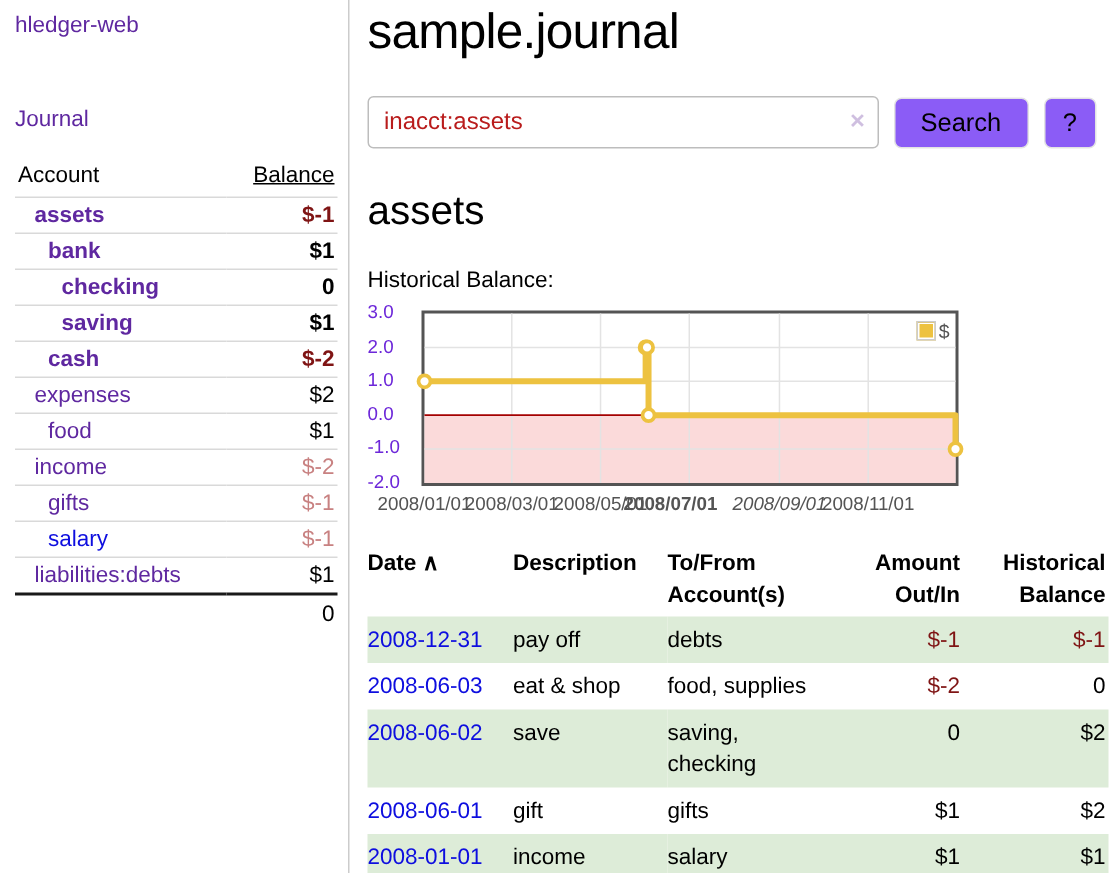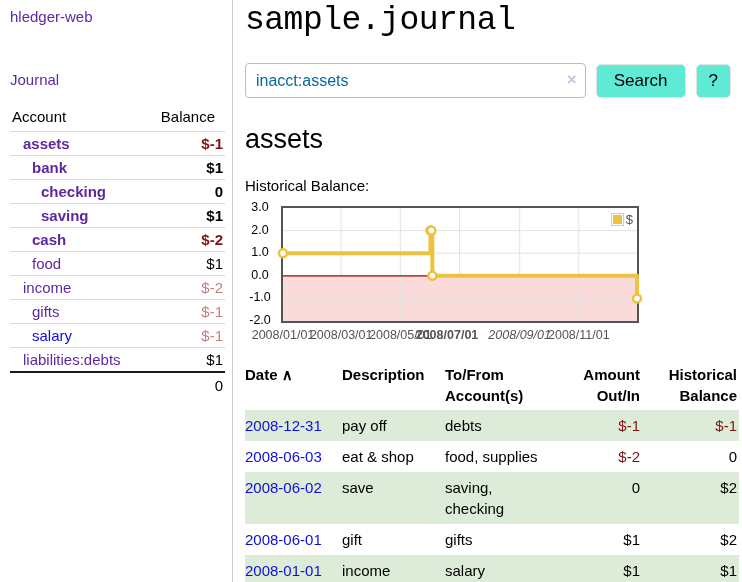--- a/index.html
+++ b/index.html
@@ -6,51 +6,51 @@
   html,body { background:#fff; color:#000; font-family:"Liberation Sans", sans-serif; font-size:15px; }
   .layout { display:flex; width:742px; }
 
   
   .sidebar { width:233px; min-height:443px; padding:8px 8px 0 10px; border-right:1px solid #ccc; flex:0 0 auto; }
   .brand a, .nav a { color:var(--link-purple); text-decoration:none; cursor:pointer; }
   .brand { margin-bottom:46px; }
   .nav { margin-bottom:16px; }
   table.accounts { width:215px; border-collapse:collapse; }
   table.accounts th { font-weight:400; text-align:left; padding:4px 0 6px 2px; }
-  table.accounts th.bal-h { text-align:center; padding-right:2px; }
+  table.accounts th.bal-h { text-align:right; padding-right:2px;text-decoration:underline; }
   table.accounts tbody td { border-top:1px solid #d9d9d9; padding:3px 0; }
   table.accounts td.bal { text-align:right; padding-right:2px; white-space:nowrap; }
   table.accounts tr.bold a, table.accounts tr.bold td { font-weight:700; }
   table.accounts a { color:var(--link-purple); text-decoration:none; cursor:pointer; }
   table.accounts a.blue { color:var(--link-blue); }
   .neg { color:var(--neg-dark); }
   .neg-light { color:var(--neg-light); }
   table.accounts tfoot td { border-top:2px solid #1a1a1a; padding:4px 2px 4px 0; text-align:right; }
 
   
   .main { padding:2px 0 0 12px; width:498px; }
-  h1 { font-size:33px; font-weight:400; margin:0 0 24px; letter-spacing:-0.5px;font-family:Liberation Mono, monospace; }
+  h1 { font-size:33px; font-weight:400; margin:0 0 24px; letter-spacing:-0.5px; }
   .searchrow { display:flex; align-items:center; gap:10px; margin-bottom:26px; }
   .searchbox { position:relative; width:365px; }
   .searchbox input { width:100%; height:35px; border:1px solid #bdbdbd; border-radius:4px;
-      padding:6px 30px 6px 10px; font-size:16px; font-family:inherit; color:#0369a1; }
+      padding:6px 30px 6px 10px; font-size:16px; font-family:inherit; color:#b91c1c; }
   .searchbox .clear { position:absolute; right:9px; top:7px; font-size:17px; font-weight:700;
       color:#cfbfe0; cursor:pointer; line-height:1.2; }
-  .btn { background:#5eead4; border:1px solid #e3e3e3; border-radius:5px; padding:6px 17px;
+  .btn { background:#8b5cf6; border:1px solid #e3e3e3; border-radius:5px; padding:6px 17px;
       font-size:17px; font-family:inherit; cursor:pointer; }
   .btn.help { padding:6px 12px; }
   h2 { font-size:27px; font-weight:400; margin:0 0 22px; }
   .chart-label { font-weight:400; margin:0 0 10px; }
 
   
   .chart { position:relative; height:142px; width:400px; margin-bottom:16px; }
   .plot { position:absolute; left:36px; top:2px; width:358px; height:117px;
       border:2px solid #545454; background:#fff; }
   .plot svg { position:absolute; left:0; top:0; overflow:visible; display:block; }
-  .ylabel { position:absolute; left:0; width:30px; text-align:center; font-size:12.5px; color:#000000; }
+  .ylabel { position:absolute; left:0; width:30px; text-align:left; font-size:12.5px; color:#6d28d9; }
   .xlabel { position:absolute; top:124px; transform:translateX(-50%); white-space:nowrap;
       font-size:12.5px; color:#545454; }
   .legend { position:absolute; top:3px; right:3px; display:flex; align-items:center; gap:2px;
       background:rgba(255,255,255,0.85); padding:1px; }
   .legend-swatch { width:13px; height:13px; background:var(--chart-gold); border:1px solid #cccccc;
       box-shadow:0 0 0 1px #fff inset; display:inline-block; }
   .legend-label { font-size:13px; color:#545454; }
 
   
   table.txns { border-collapse:collapse; width:494px; margin-top:14px; }
@@ -97,20 +97,24 @@
             <td style="padding-left: 31px;"><a>checking</a></td>
             <td class="bal ">0</td>
           </tr>
           <tr class="bold">
             <td style="padding-left: 31px;"><a>saving</a></td>
             <td class="bal ">$1</td>
           </tr>
           <tr class="bold">
             <td style="padding-left: 22px;"><a>cash</a></td>
             <td class="bal neg">$-2</td>
+          </tr>
+          <tr>
+            <td style="padding-left: 13px;"><a>expenses</a></td>
+            <td class="bal ">$2</td>
           </tr>
           <tr>
             <td style="padding-left: 22px;"><a>food</a></td>
             <td class="bal ">$1</td>
           </tr>
           <tr>
             <td style="padding-left: 13px;"><a>income</a></td>
             <td class="bal neg-light">$-2</td>
           </tr>
           <tr>

